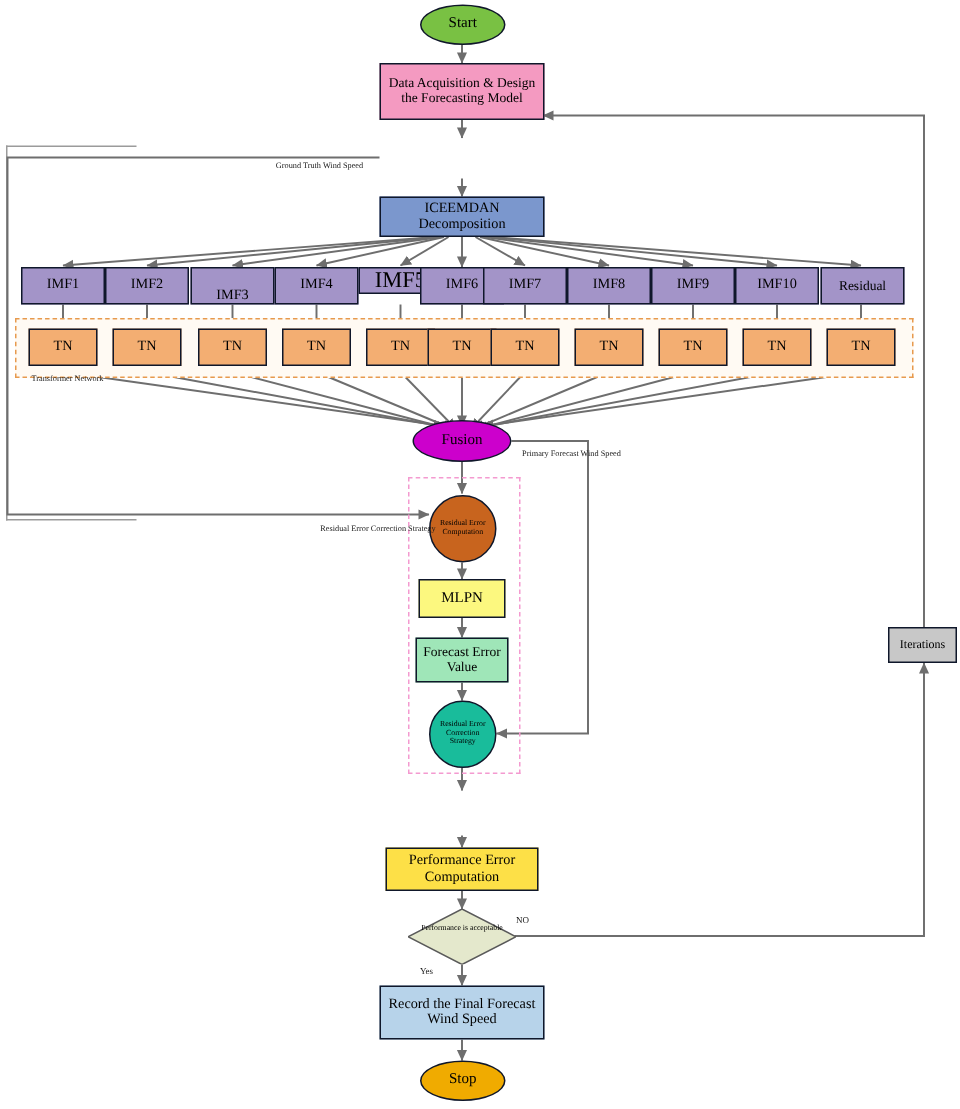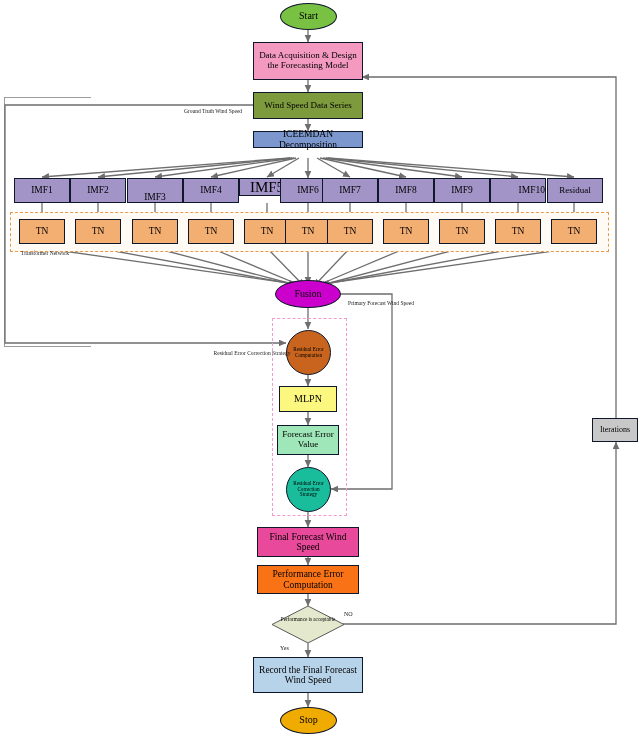--- a/index.html
+++ b/index.html
@@ -104,25 +104,22 @@
   </svg>
 
   <div class="node ellipse" style="left:280px;top:3px;width:57px;height:27px;background:#79C143;font-size:10px;">
     <span>Start</span>
   </div>
 
   <div class="node rect" style="left:253px;top:42px;width:110px;height:38px;background:#F49AC1;font-size:9px;padding:0 3px;font-family:Liberation Serif, serif;">
     <span>Data Acquisition &amp; Design the Forecasting Model</span>
   </div>
 
-  <div class="node rect" style="left:253px;top:92px;width:110px;height:27px;background:#7D9A3C;font-size:9px;padding:0 2px;">
-    <span>Wind Speed Data Series</span>
-  </div>
-
-  <div class="node rect" style="left:253px;top:131px;width:110px;height:17px;background:#7B97CD;font-size:9.5px;padding:0 3px;">
+
+  <div class="node rect" style="left:253px;top:131px;width:110px;height:27px;background:#7B97CD;font-size:9.5px;padding:0 3px;">
     <span>ICEEMDAN Decomposition</span>
   </div>
 
   <div class="node rect" style="left:14px;top:178px;width:56px;height:25px;background:#A394C8;font-size:9.5px;">
       <span>IMF1</span>
     </div>
   <div class="node rect" style="left:70px;top:178px;width:56px;height:25px;background:#A394C8;font-size:9.5px;">
       <span>IMF2</span>
     </div>
   <div class="node rect" style="left:127px;top:178px;width:56px;height:25px;background:#A394C8;font-size:9.5px;align-items:flex-end;">
@@ -139,21 +136,21 @@
     </div>
   <div class="node rect" style="left:322px;top:178px;width:56px;height:25px;background:#A394C8;font-size:9.5px;">
       <span>IMF7</span>
     </div>
   <div class="node rect" style="left:378px;top:178px;width:56px;height:25px;background:#A394C8;font-size:9.5px;">
       <span>IMF8</span>
     </div>
   <div class="node rect" style="left:434px;top:178px;width:56px;height:25px;background:#A394C8;font-size:9.5px;">
       <span>IMF9</span>
     </div>
-  <div class="node rect" style="left:490px;top:178px;width:56px;height:25px;background:#A394C8;font-size:9.5px;justify-content:flex-end;">
+  <div class="node rect" style="left:490px;top:178px;width:56px;height:25px;background:#A394C8;font-size:9.5px;">
       <span>IMF10</span>
     </div>
   <div class="node rect" style="left:547px;top:178px;width:56px;height:25px;background:#A394C8;font-size:9px;">
       <span>Residual</span>
     </div>
 
   <div class="tn-container" style="left:10px;top:212px;width:597px;height:38px;"></div>
 
   <div class="node rect" style="left:19px;top:219px;width:46px;height:25px;background:#F3AE72;font-size:9.5px;">
       <span>TN</span>
@@ -208,25 +205,22 @@
   </div>
 
   <div class="node rect" style="left:277px;top:425px;width:62px;height:30px;background:#9FE6B8;font-size:9px;padding:0 2px;">
     <span>Forecast Error Value</span>
   </div>
 
   <div class="node ellipse" style="left:286px;top:467px;width:45px;height:45px;background:#19BC9B;font-size:5.2px;padding:0 3px;">
     <span>Residual Error Correction Strategy</span>
   </div>
 
-  <div class="node rect" style="left:257px;top:527px;width:102px;height:30px;background:#E8499B;font-size:9.5px;padding:0 2px;">
-    <span>Final Forecast Wind Speed</span>
-  </div>
-
-  <div class="node rect" style="left:257px;top:565px;width:102px;height:29px;background:#f97316;font-size:9.5px;padding:0 2px;">
+
+  <div class="node rect" style="left:257px;top:565px;width:102px;height:29px;background:#fde047;font-size:9.5px;padding:0 2px;">
     <span>Performance Error Computation</span>
   </div>
 
   <div style="position:absolute;left:272px;top:606px;width:72px;height:37px;">
     <svg viewBox="0 0 72 37" style="position:absolute;left:0;top:0;width:72px;height:37px;">
       <polygon points="36,0 72,18.5 36,37 0,18.5" fill="#E4E8CC" stroke="#5a5a5a" stroke-width="1"></polygon>
     </svg>
     <div style="position:absolute;left:8px;top:10px;width:56px;text-align:center;font-size:5.2px;line-height:1.25;">
       <span>Performance is acceptable</span>
     </div>

